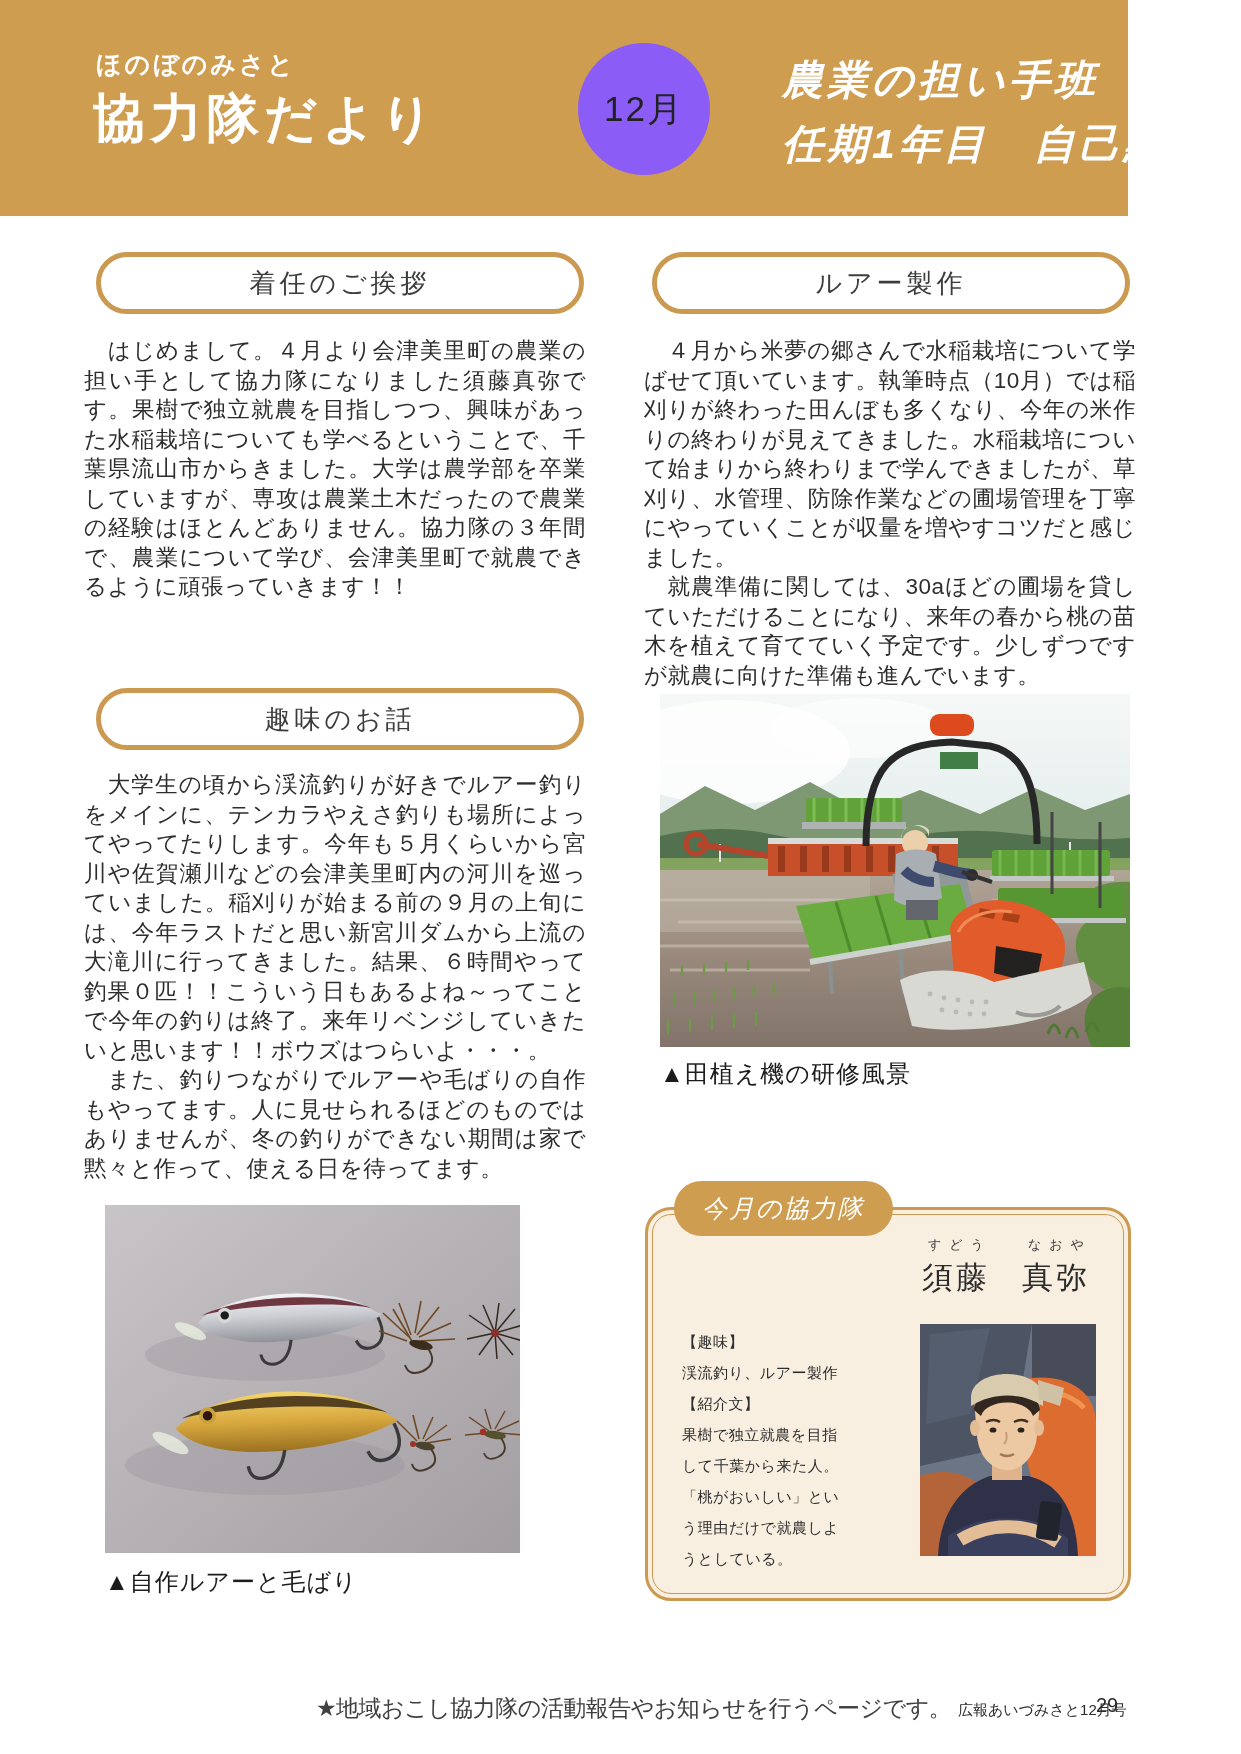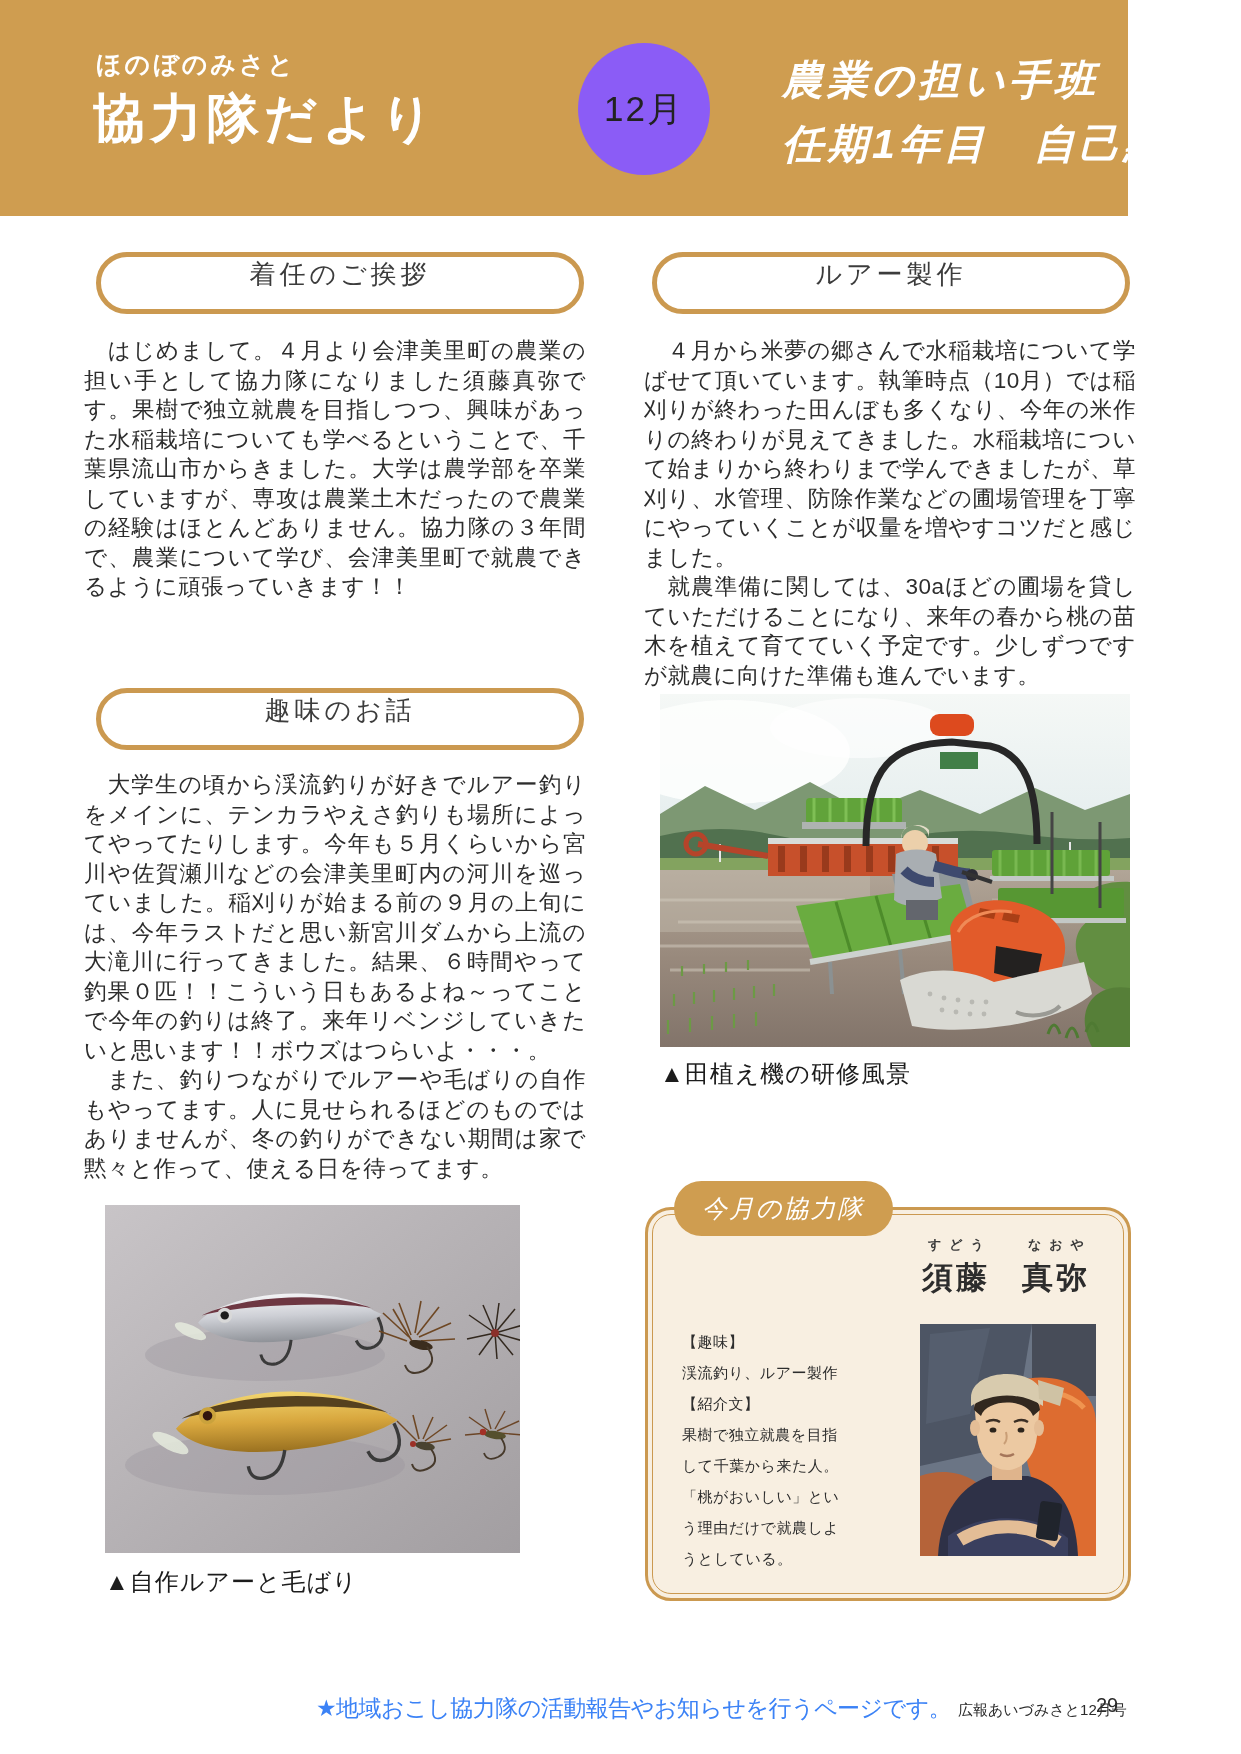--- a/index.html
+++ b/index.html
@@ -14,21 +14,21 @@
   
   .banner{position:absolute;left:0;top:0;width:1128px;height:216px;background:#cf9d50;}
   .banner-sub{position:absolute;left:96px;top:48px;font-size:25px;font-weight:bold;color:#fff;letter-spacing:3px;}
   .banner-title{position:absolute;left:93px;top:84px;font-size:52px;font-weight:bold;color:#fff;letter-spacing:5px;}
   .month-circle{position:absolute;left:578px;top:43px;width:132px;height:132px;border-radius:50%;background:#8b5cf6;
     display:flex;align-items:center;justify-content:center;font-size:35px;color:#222;letter-spacing:2px;}
   .banner-right{position:absolute;left:782px;top:48px;color:#fff;font-weight:bold;font-size:41px;letter-spacing:4px;line-height:64px;white-space:nowrap;font-style:italic;}
 
   
   .pill{position:absolute;height:52px;background:#fff;border:5px solid #cb9950;border-radius:34px;
-    display:flex;justify-content:center;font-size:26px;color:#3c3c3c;letter-spacing:4px;}
+    display:flex;align-items:center;justify-content:center;font-size:26px;color:#3c3c3c;letter-spacing:4px;}
   .pill-greeting{left:96px;top:252px;width:478px;}
   .pill-hobby{left:96px;top:688px;width:478px;}
   .pill-activity{left:652px;top:252px;width:468px;}
 
   
   .bodytext{position:absolute;font-size:22.5px;line-height:29.5px;color:#2d2d2d;
     text-align:justify;text-justify:inter-ideograph;letter-spacing:0.5px;}
   .txt-greeting{left:84px;top:336px;width:502px;}
   .txt-hobby{left:84px;top:770px;width:502px;}
   .txt-activity{left:644px;top:336px;width:492px;}
@@ -42,28 +42,28 @@
   .cap-lure{left:105px;top:1566px;}
   .cap-rice{left:660px;top:1058px;}
 
   
   .profile-box{position:absolute;left:645px;top:1207px;width:480px;height:388px;background:#f8efe1;
     border:3.5px solid #cb9950;border-radius:26px;}
   .profile-box::before{content:"";position:absolute;inset:4px;border:1.7px solid #cb9950;border-radius:19px;pointer-events:none;}
   .profile-label{position:absolute;left:26px;top:-29px;height:55px;padding:0 28px;background:#cf9d50;border-radius:28px;
     display:flex;align-items:center;color:#fff;font-size:25px;letter-spacing:2px;z-index:2;white-space:nowrap;font-style:italic;}
   .name-row{position:absolute;left:272px;top:26px;display:flex;gap:28px;}
-  .name-unit{display:flex;flex-direction:column;align-items:center;font-weight:bold;}
+  .name-unit{display:flex;flex-direction:column;align-items:center;}
   .furi{font-size:13px;letter-spacing:8px;color:#3a3a3a;white-space:nowrap;text-indent:8px;}
   .kanji{font-size:31px;color:#2c2c2c;letter-spacing:3px;margin-top:3px;white-space:nowrap;}
   .profile-lines{position:absolute;left:34px;top:116px;font-size:15px;line-height:31px;color:#2d2d2d;letter-spacing:0.5px;}
   .profile-photo{left:272px;top:114px;width:176px;height:232px;}
 
   
-  .footer-note{position:absolute;left:316px;top:1693px;font-size:23px;color:#3b82f6;letter-spacing:-0.5px;white-space:nowrap;}
+  .footer-note{position:absolute;left:316px;top:1693px;font-size:23px;color:#404040;letter-spacing:-0.5px;white-space:nowrap;}
   .footer-pub{position:absolute;left:958px;top:1701px;font-size:15px;color:#2b2b2b;white-space:nowrap;}
   .footer-page{position:absolute;left:1096px;top:1694px;font-size:20px;color:#2b2b2b;}
 </style>
 </head>
 <body>
 
 <div class="banner">
   <div class="banner-sub">ほのぼのみさと</div>
   <div class="banner-title">協力隊だより</div>
   <div class="month-circle">

